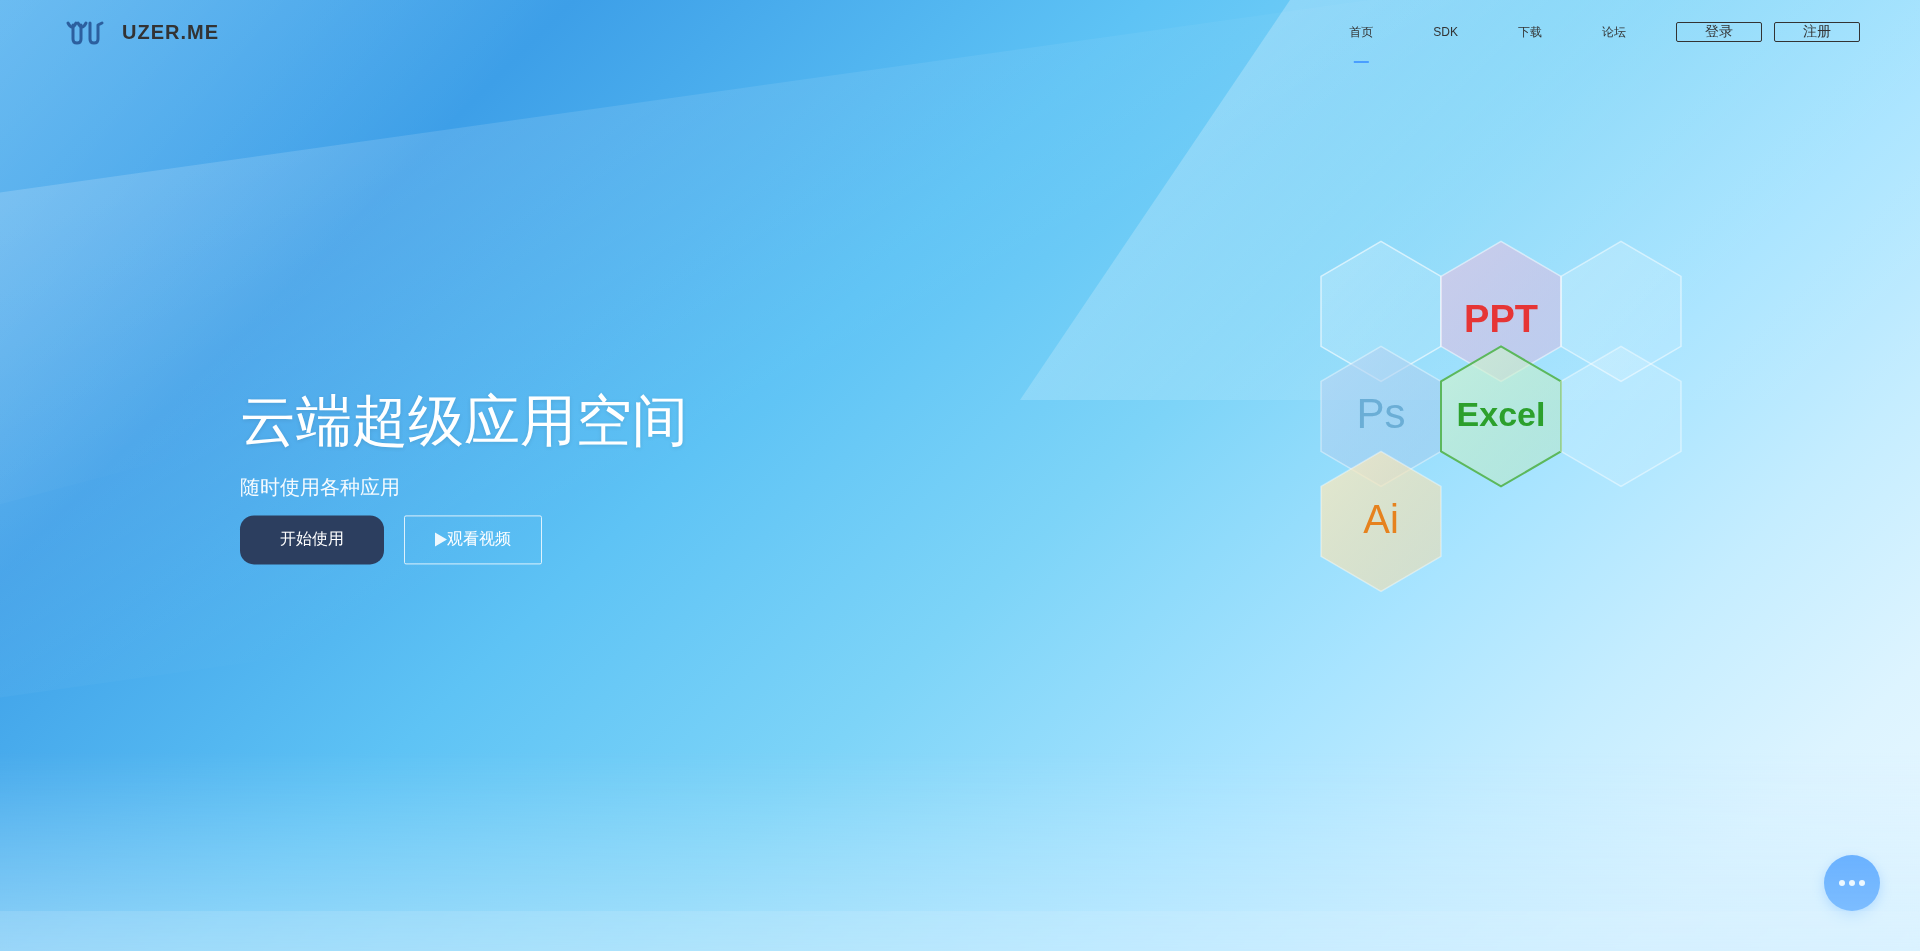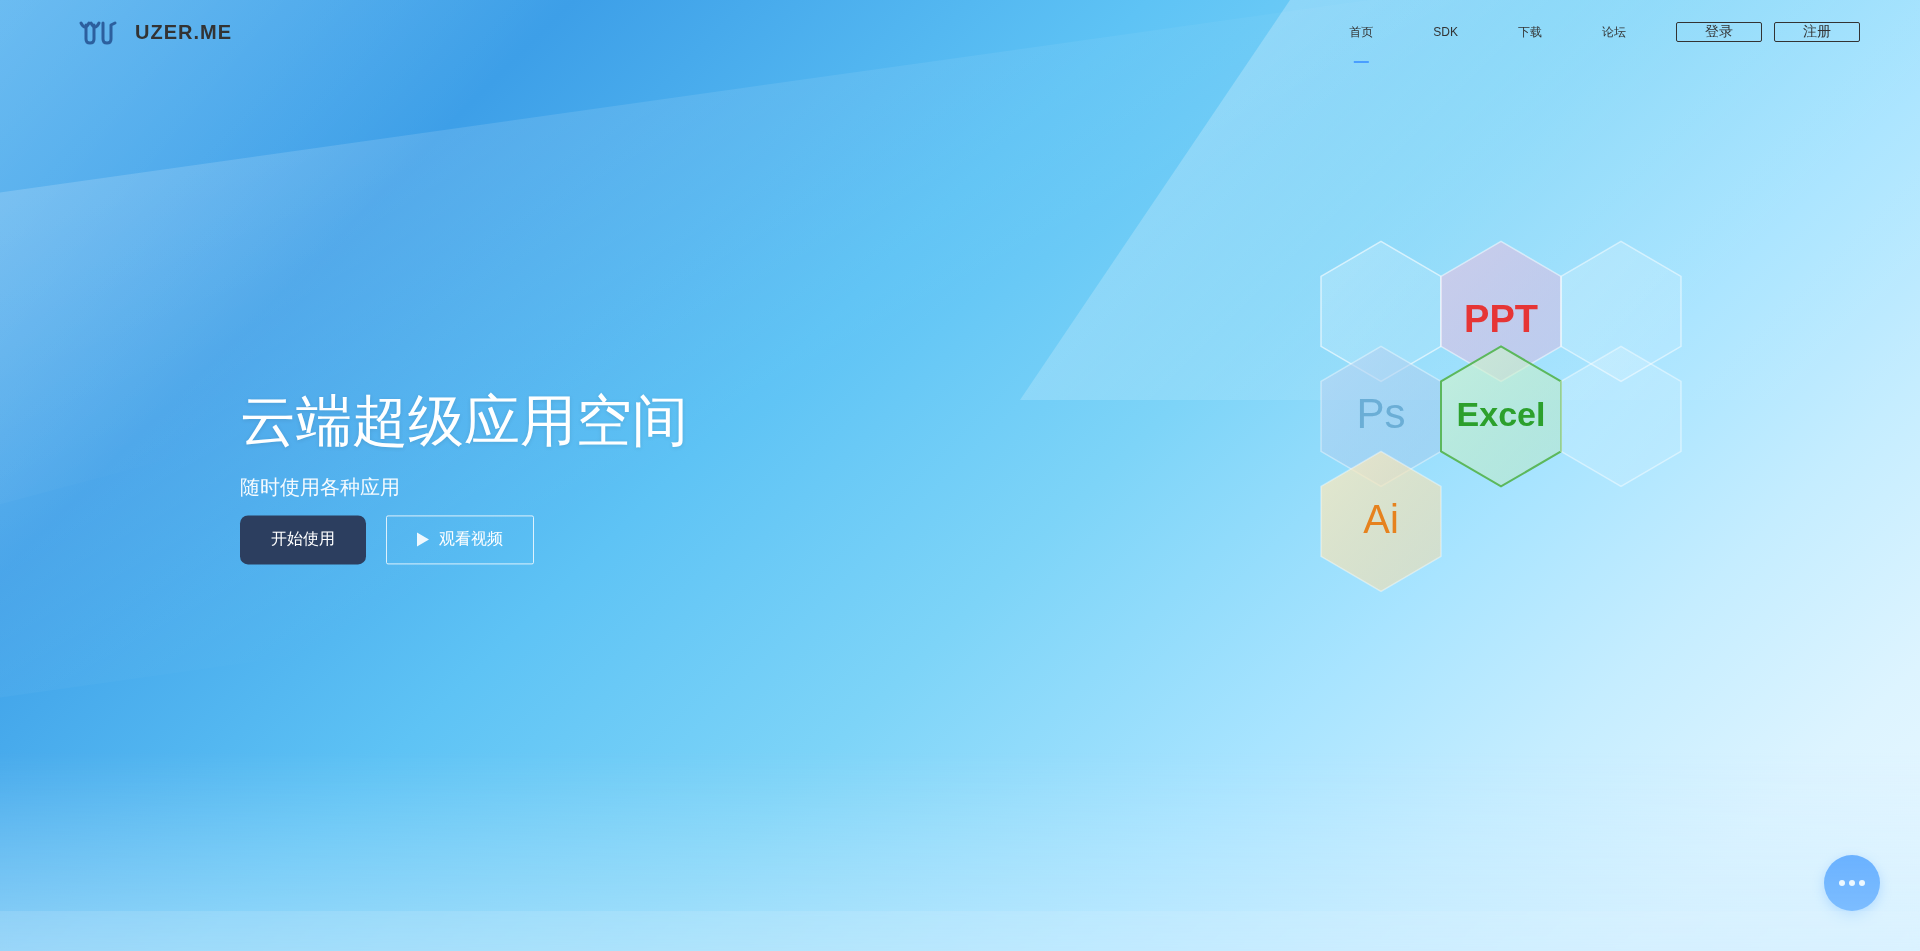--- a/index.html
+++ b/index.html
@@ -1,21 +1,21 @@
 <!DOCTYPE html>
 <html><head>
   <meta charset="utf-8">
   <style>
     * { margin: 0; padding: 0; box-sizing: border-box; }
     body { width: 1920px; min-height: 951px; font-family: 'Microsoft YaHei', 'PingFang SC', sans-serif; overflow-x: hidden; }
 
     
     .navbar {
       position: absolute;
-      top: 0; left: 17px; right: 0;
+      top: 0; left: 4px; right: 0;
       height: 64px;
       display: flex;
       align-items: center;
       padding: 0 60px;
       z-index: 100;
     }
     .logo-area {
       display: flex;
       align-items: center;
       gap: 10px;
@@ -156,37 +156,37 @@
     }
     .hero-actions {
       display: flex;
       gap: 20px;
       align-items: center;
     }
     .btn-start {
       background: #2c3e5f;
       color: #fff;
       border: none;
-      padding: 14px 31px;
+      padding: 14px 40px;
       font-size: 16px;
       cursor: pointer;
-      border-radius: 8px;
+      border-radius: 14px;
       font-family: inherit;
     }
     .btn-video {
       background: transparent;
       color: #fff;
       border: 1.5px solid rgba(255,255,255,0.8);
       padding: 13px 30px;
       font-size: 16px;
       cursor: pointer;
       border-radius: 2px;
       display: flex;
       align-items: center;
-      gap: 10px;
+      gap: 0;
       font-family: inherit;
     }
     .play-triangle {
       width: 0; height: 0;
       border-top: 7px solid transparent;
       border-bottom: 7px solid transparent;
       border-left: 12px solid rgba(255,255,255,0.9);
       display: inline-block;
     }
 

